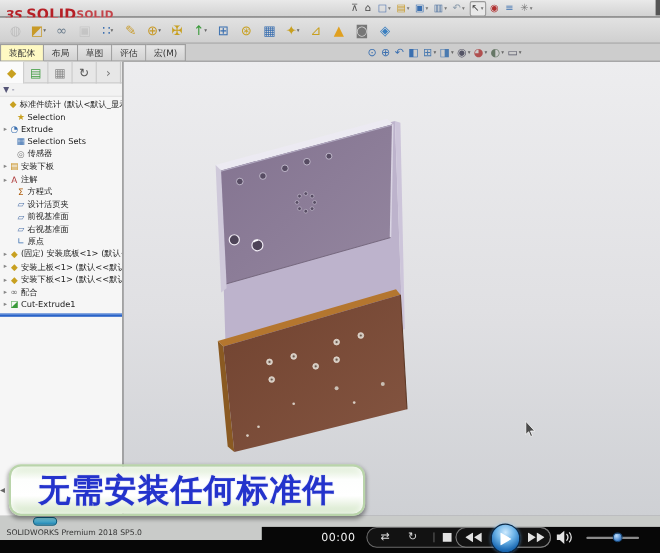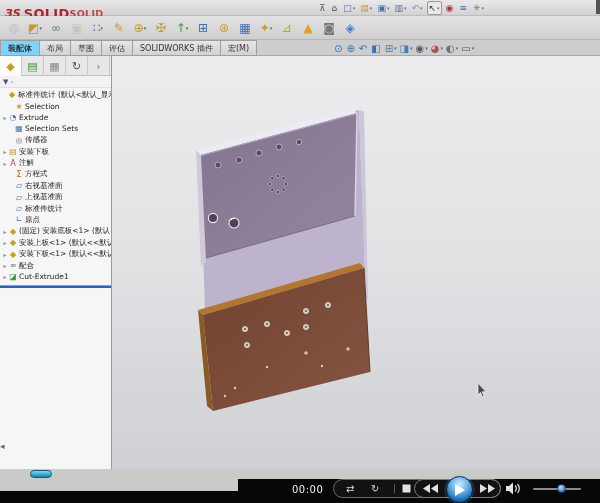--- a/index.html
+++ b/index.html
@@ -31,21 +31,21 @@
   .cicon .dd{font-size:5px;color:#666;margin-left:0px;}
   .cicon.disabled{opacity:.4;}
 
   
   .tabrow{position:absolute;left:0;top:40px;width:600px;height:16px;background:#cdcdcd;
     border-bottom:1px solid #a8a8a8;}
   .tabs{position:absolute;left:0;top:0;height:16px;display:flex;}
   .tab{height:16px;padding:0 7px;font-size:8px;color:#333;display:flex;align-items:center;
     background:linear-gradient(180deg,#e6e6e6,#d2d2d2);border:1px solid #9e9e9e;border-left:none;white-space:nowrap;}
   .tab:first-child{border-left:1px solid #9e9e9e;}
-  .tab.active{background:#7dd3fc;font-weight:bold;}
+  .tab.active{background:#fef9c3;font-weight:normal;}
   .headsup{position:absolute;left:334px;top:0px;height:16px;display:flex;align-items:center;gap:3px;}
   .hicon{display:flex;align-items:center;}
   .hicon .g{font-size:10px;}
   .hicon .dd{font-size:5px;color:#666;margin-left:1px;}
 
   
   .treepanel{position:absolute;left:0;top:56px;width:112px;height:413px;background:#f6f6f6;
     border-right:1px solid #9a9a9a;overflow:hidden;}
   .treetabs{height:20px;background:#e7e7e7;border-bottom:1px solid #c0c0c0;display:flex;}
   .ttab{width:22px;height:20px;display:flex;align-items:center;justify-content:center;border-right:1px solid #c9c9c9;}
@@ -237,23 +237,20 @@
         <div class="tab">
           <span>布局</span>
         </div>
         <div class="tab">
           <span>草图</span>
         </div>
         <div class="tab">
           <span>评估</span>
         </div>
         <div class="tab">
-          <span>SOLIDWORKS 插件</span>
-        </div>
-        <div class="tab">
           <span>宏(M)</span>
         </div>
       </div>
     <div class="headsup">
 
     <div class="hicon">
         <span class="g" style="color: rgb(58, 111, 176);">⊙</span>
           <span class="dd"></span>
       </div>
         <div class="hicon">
@@ -355,31 +352,31 @@
         <span class="tlabel">注解</span>
       </div>
         <div class="trow" style="padding-left: 8px;">
         <span class="arrow"></span>
         <span class="ticon" style="color: rgb(176, 96, 16);">Σ</span>
         <span class="tlabel">方程式</span>
       </div>
         <div class="trow" style="padding-left: 8px;">
         <span class="arrow"></span>
         <span class="ticon" style="color: rgb(74, 111, 168);">▱</span>
+        <span class="tlabel">设计活页夹</span>
+      </div>
+        <div class="trow" style="padding-left: 8px;">
+        <span class="arrow"></span>
+        <span class="ticon" style="color: rgb(74, 111, 168);">▱</span>
+        <span class="tlabel">前视基准面</span>
+      </div>
+        <div class="trow" style="padding-left: 8px;">
+        <span class="arrow"></span>
+        <span class="ticon" style="color: rgb(74, 111, 168);">▱</span>
         <span class="tlabel">右视基准面</span>
-      </div>
-        <div class="trow" style="padding-left: 8px;">
-        <span class="arrow"></span>
-        <span class="ticon" style="color: rgb(74, 111, 168);">▱</span>
-        <span class="tlabel">上视基准面</span>
-      </div>
-        <div class="trow" style="padding-left: 8px;">
-        <span class="arrow"></span>
-        <span class="ticon" style="color: rgb(74, 111, 168);">▱</span>
-        <span class="tlabel">标准件统计</span>
       </div>
         <div class="trow" style="padding-left: 8px;">
         <span class="arrow"></span>
         <span class="ticon" style="color: rgb(58, 111, 176);">∟</span>
         <span class="tlabel">原点</span>
       </div>
         <div class="trow" style="padding-left: 2px;">
         <span class="arrow">▸</span>
         <span class="ticon" style="color: rgb(200, 160, 32);">◆</span>
         <span class="tlabel">(固定) 安装底板&lt;1&gt; (默认&lt;</span>
@@ -502,24 +499,28 @@
           </g>
         </g>
       </g>
 
       <path d="M366,327 l0,12 l2.6,-2.6 l1.8,4.4 l1.7,-0.7 l-1.8,-4.3 l3.8,0 z" fill="#4a4a4a" stroke="#ffffff" stroke-width="0.7"></path>
     </svg>
   </div>
 
   <div class="graystrip"></div>
   <div class="seekknob"></div>
+  <div class="statustext">SOLIDWORKS Premium 2018 SP5.0</div>
   <div class="black-right"></div>
   <div class="black-bottom"></div>
 
   <div class="banner-tail">◂</div>
+  <div class="banner">
+    <span class="cap">无需安装任何标准件</span>
+  </div>
 
   <div class="controls">
     <span class="time">00:00</span>
     <div class="pill-outer"></div>
     <div class="pill-inner"></div>
     <span class="ctl" style="left:346px;top:8px;">⇄</span>
     <span class="ctl" style="left:371px;top:8px;">↻</span>
     <div class="divider"></div>
     <svg style="position:absolute;left:402px;top:8px;" width="9" height="9">
       <rect x="0.5" y="0.5" width="8" height="8" fill="#e2e2e2"></rect>

